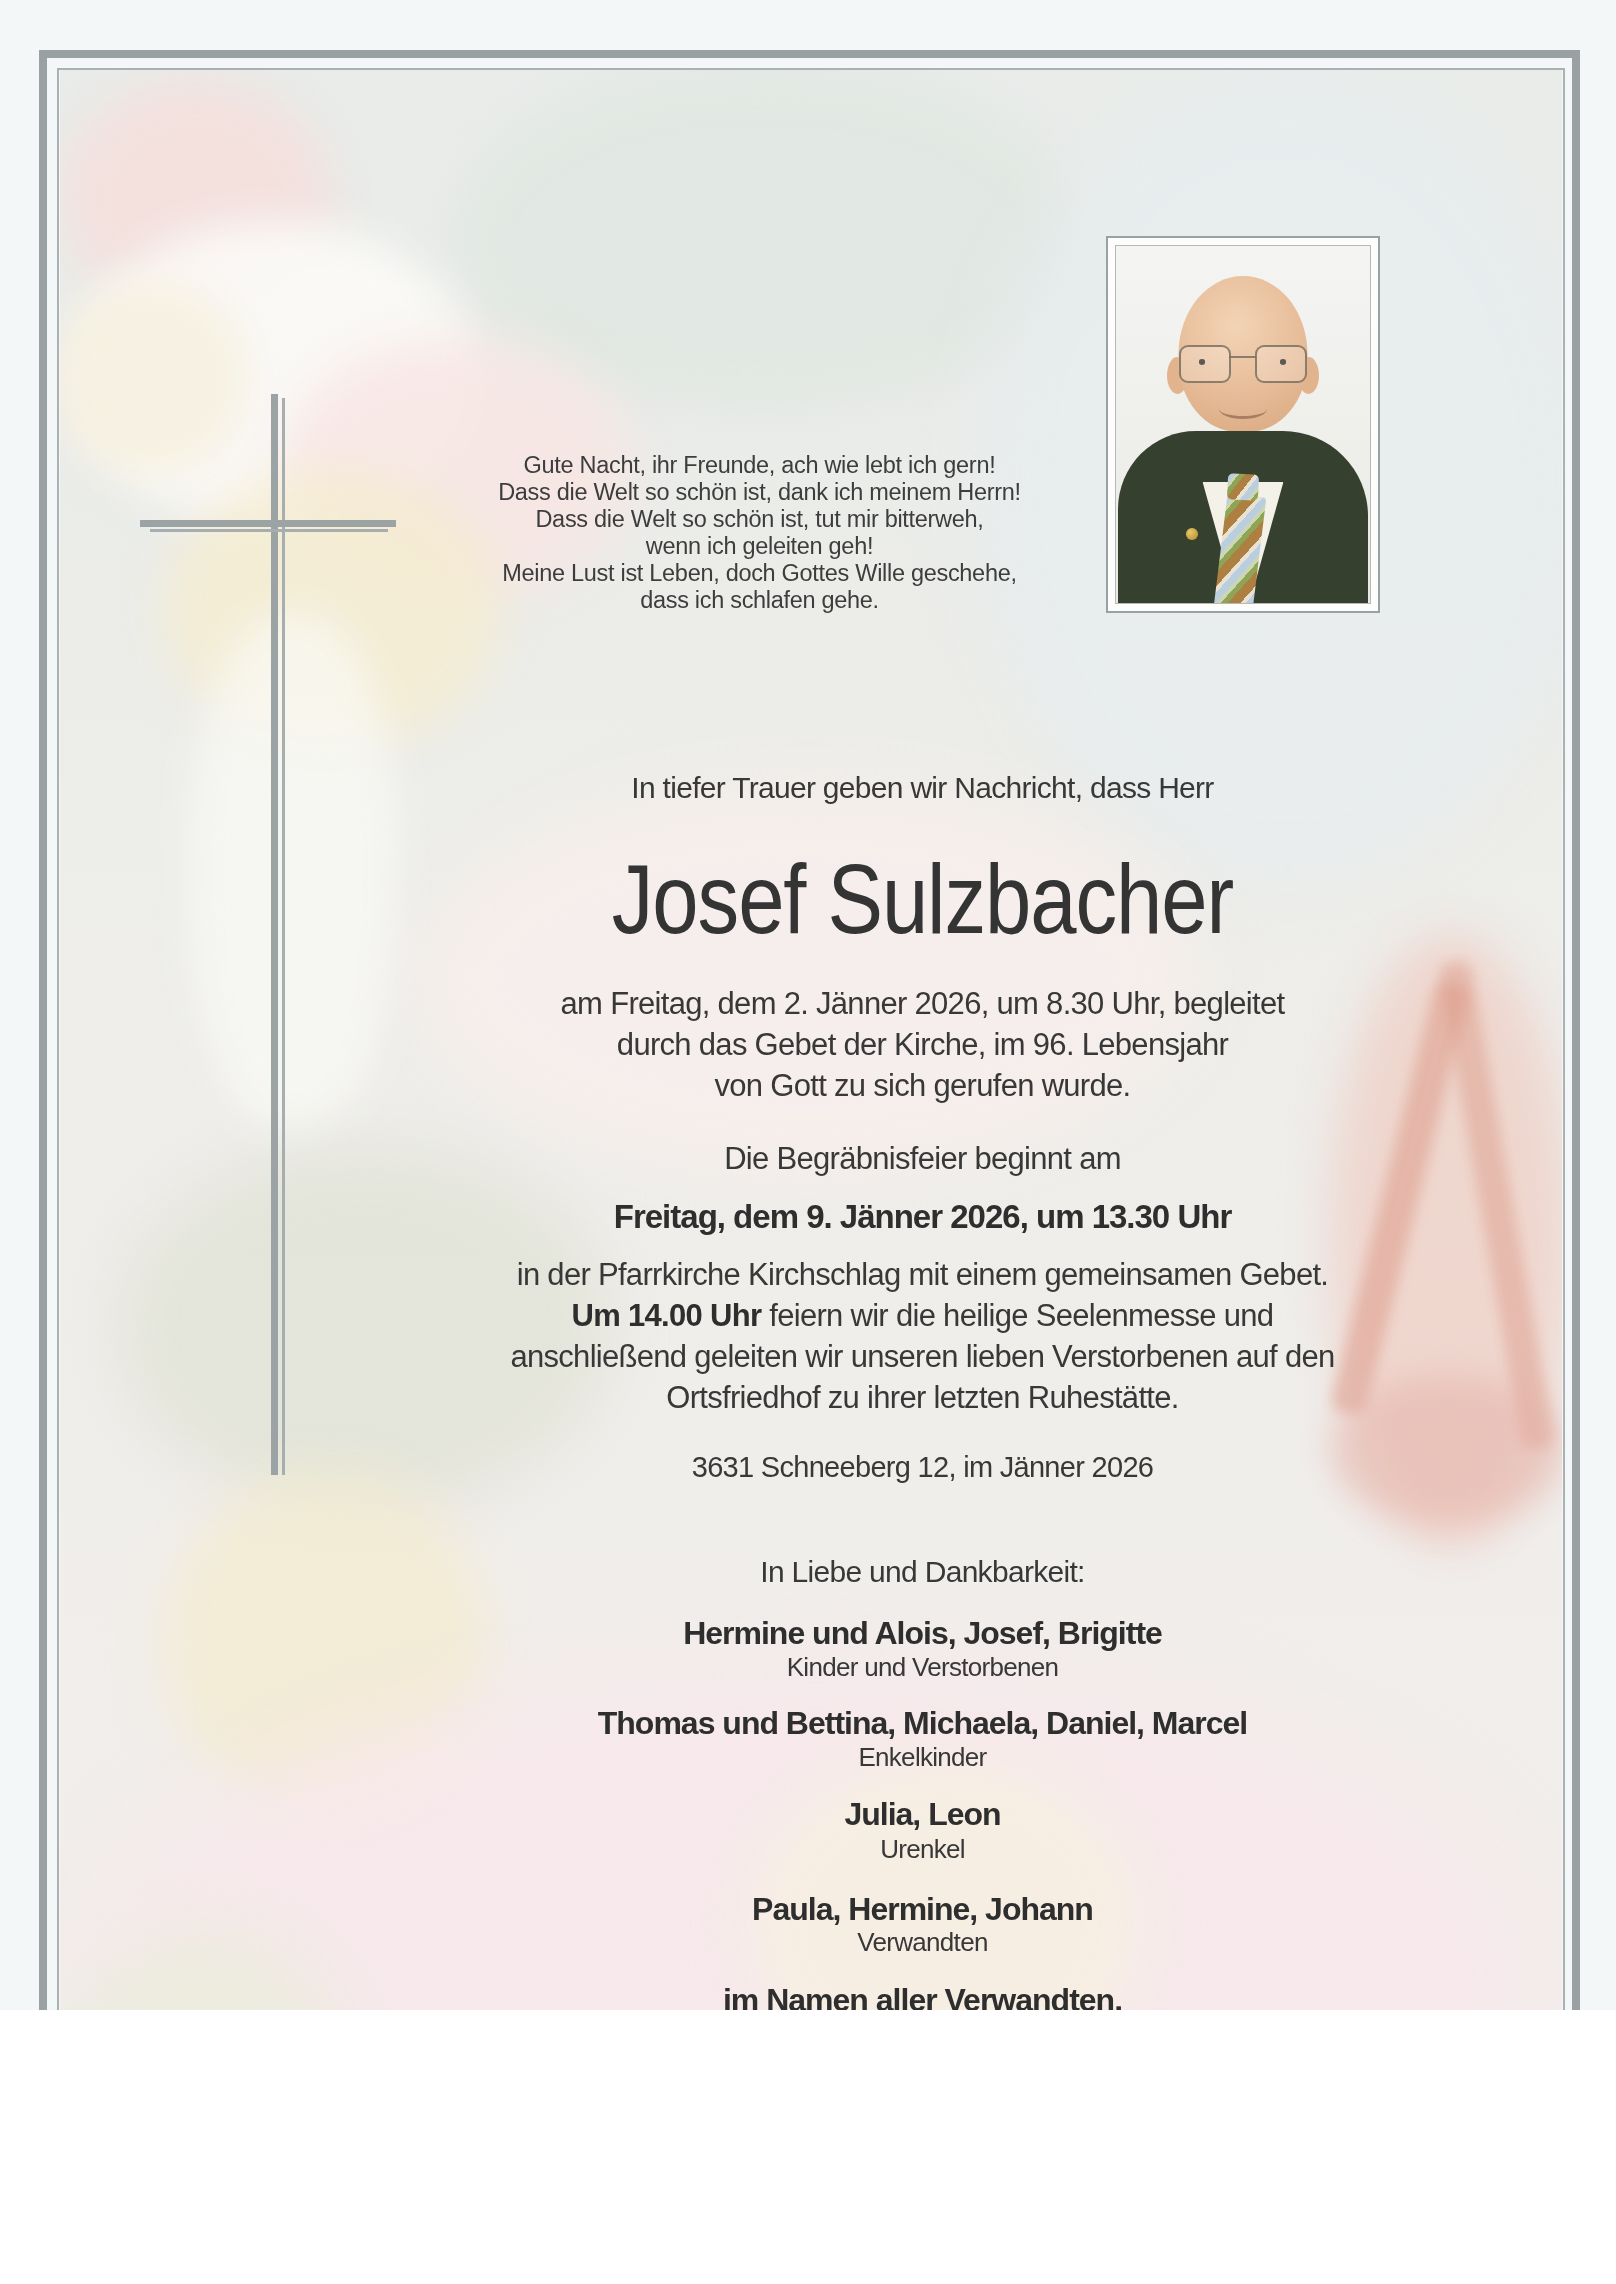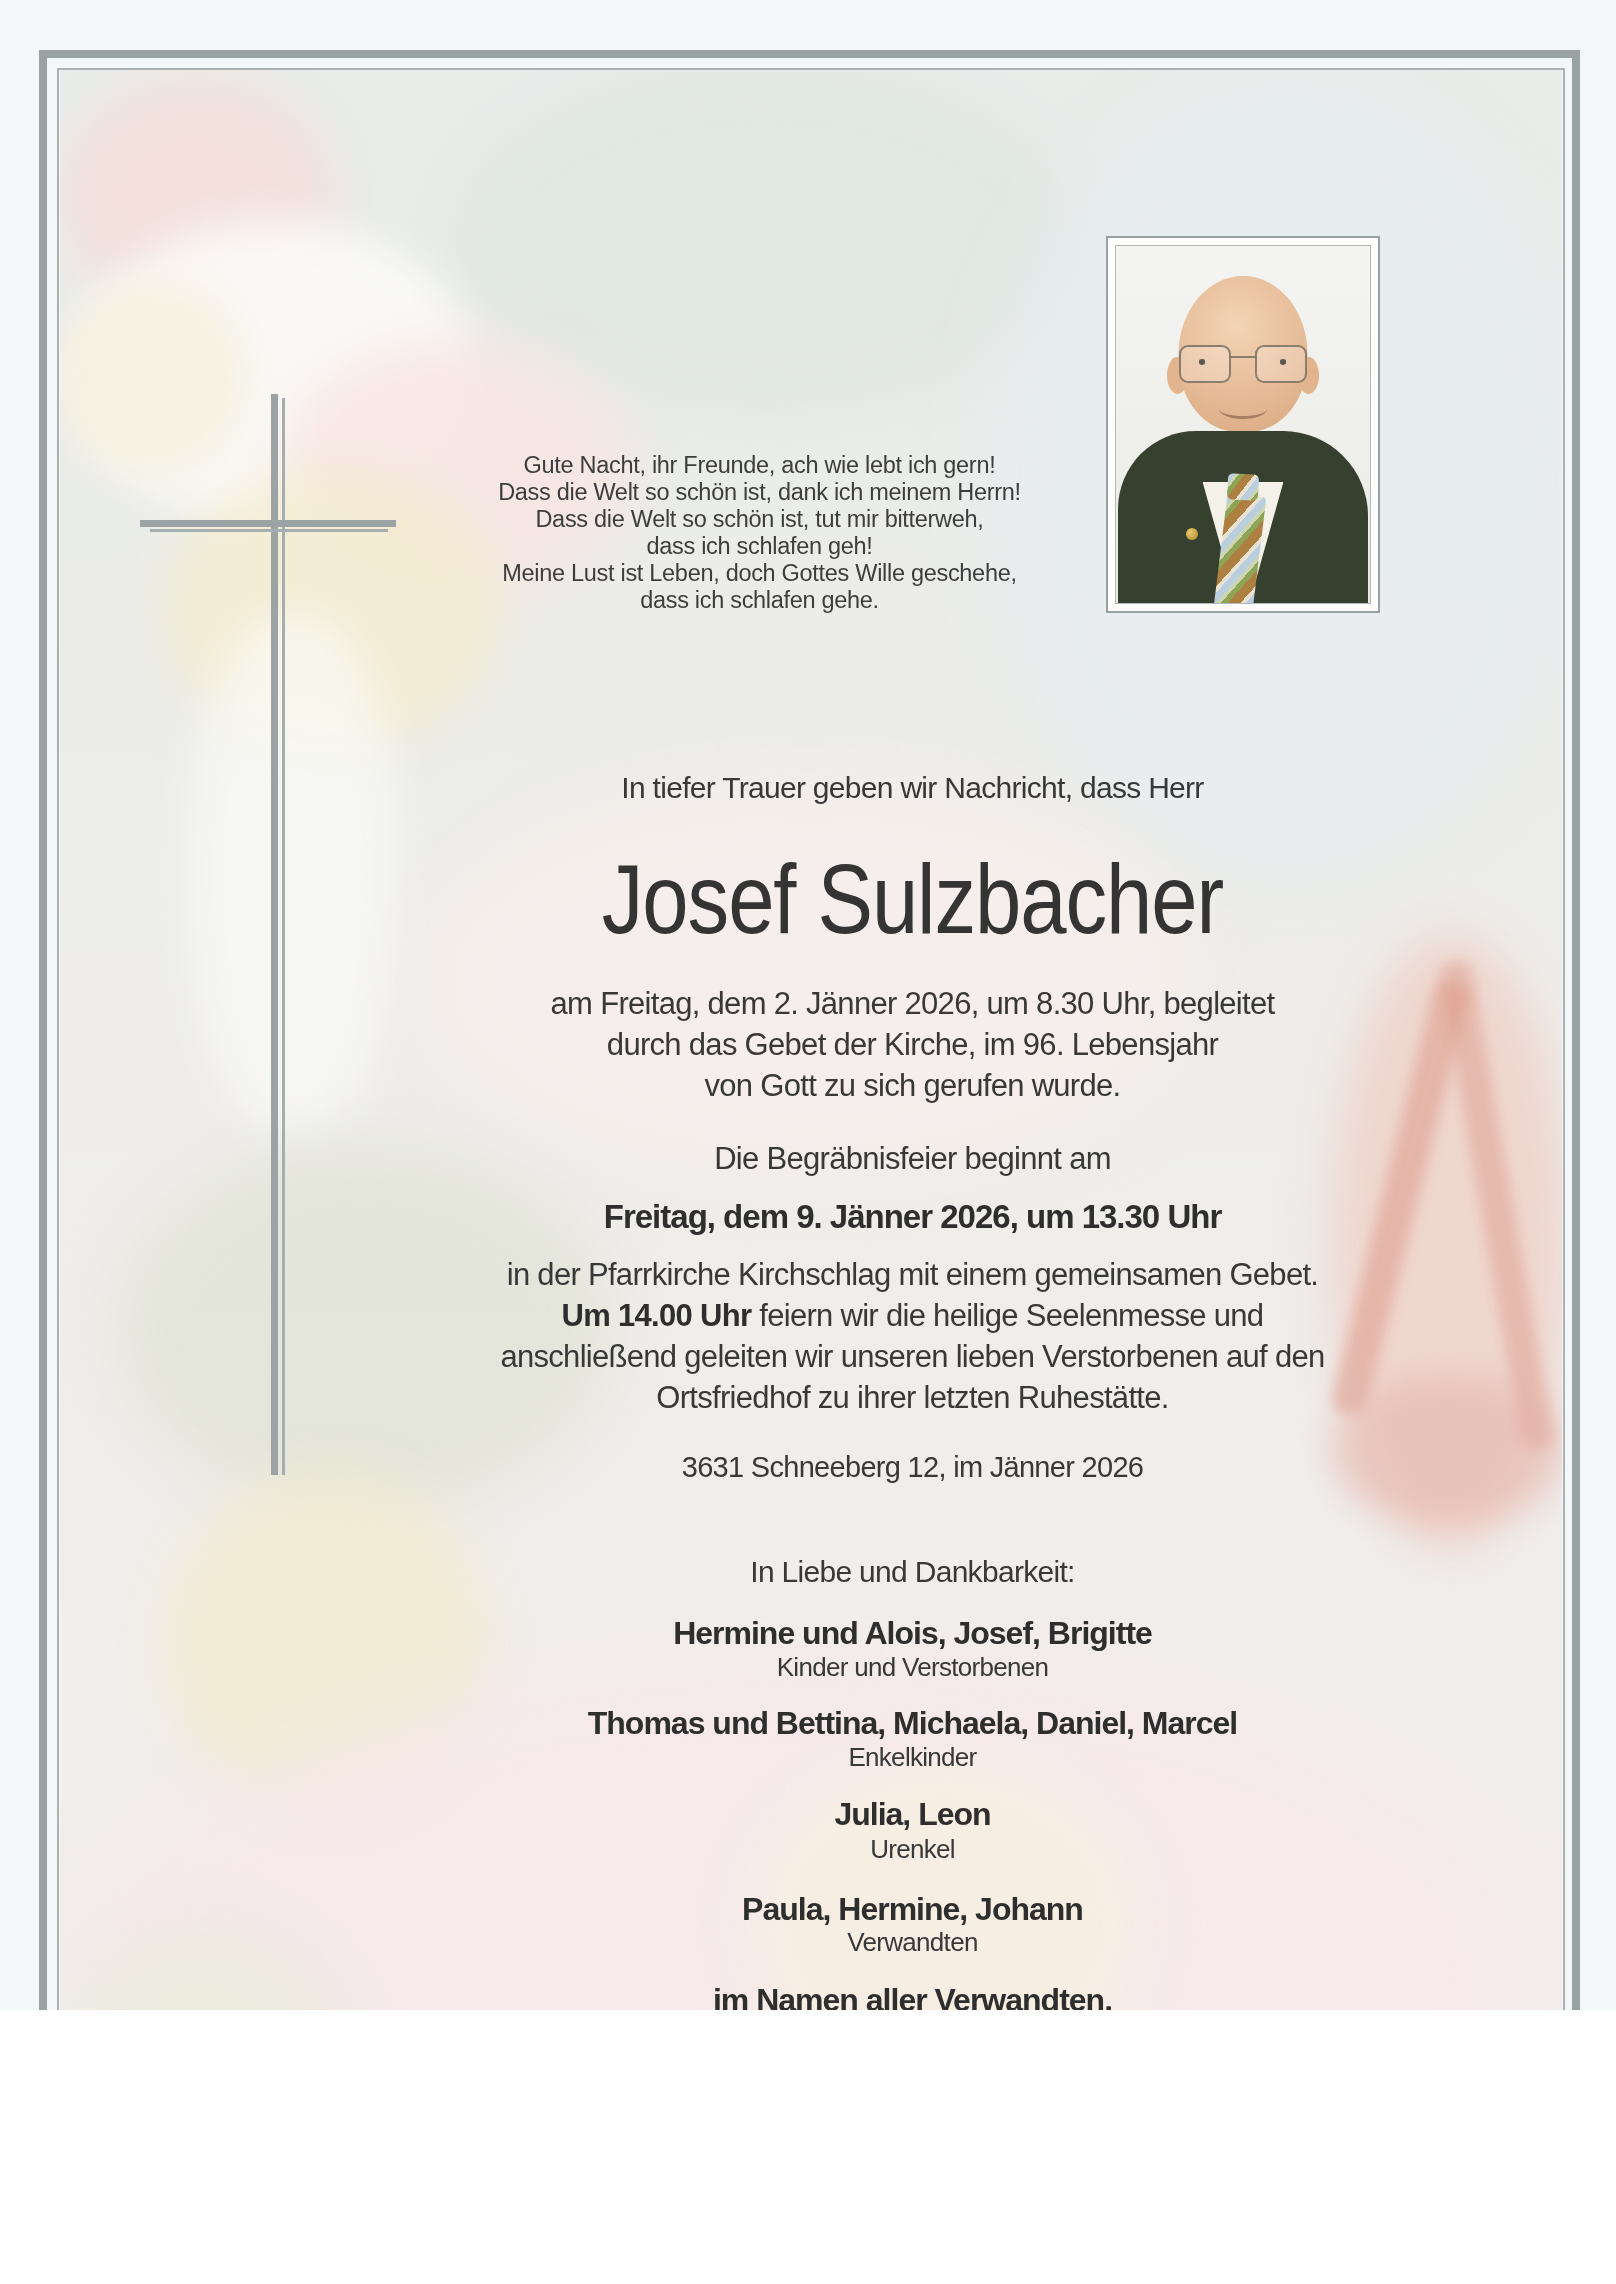--- a/index.html
+++ b/index.html
@@ -77,21 +77,21 @@
     background:repeating-linear-gradient(125deg,#b9cfe0 0 6.5px,#ccd6b4 6.5px 10.4px,#8fa556 10.4px 15.6px,#ad7f41 15.6px 25px,#e9e2d2 25px 29px);
   }
   .pin{position:absolute; left:70px; bottom:63px; width:11.7px; height:11.7px; border-radius:50%;
     background:radial-gradient(circle at 35% 35%,#e6c86a,#b08a2e);}
   
   .poem{
     position:absolute; left:274px; top:452px; width:971px; z-index:2;
     text-align:center; font-size:23.5px; line-height:27px; color:#3d3d3d;
     letter-spacing:-0.3px;
   }
-  .column{position:absolute; left:280px; top:0; width:1265px; height:100%; z-index:2;}
+  .column{position:absolute; left:290px; top:0; width:1265px; height:100%; z-index:2;}
   .tblock{position:absolute; left:0; right:0; text-align:center; white-space:nowrap; letter-spacing:-0.7px;}
   .intro{top:771px; font-size:30px;}
   .deceased{top:843px; font-size:98px; color:#343434;}
   .deceased span{display:inline-block; transform:scaleX(0.85); letter-spacing:-1.3px;}
   .para{font-size:31px; line-height:41px;}
   .death{top:983px;}
   .funeral-intro{top:1141px; font-size:31px;}
   .funeral-date{top:1198px; font-size:33px; font-weight:bold; color:#2e2e2e; letter-spacing:-1px;}
   .details{top:1254px;}
   .bold{font-weight:bold; color:#2e2e2e;margin-top:48px;}
@@ -163,21 +163,21 @@
       <div class="tie"></div>
       <div class="tie-knot"></div>
       <div class="pin"></div>
     </div>
   </div>
 
   <div class="poem">
     <div>Gute Nacht, ihr Freunde, ach wie lebt ich gern!</div>
     <div>Dass die Welt so schön ist, dank ich meinem Herrn!</div>
     <div>Dass die Welt so schön ist, tut mir bitterweh,</div>
-    <div>dass ich schlafen geh!</div>
+    <div>wenn ich geleiten geh!</div>
     <div>Meine Lust ist Leben, doch Gottes Wille geschehe,</div>
     <div>dass ich schlafen gehe.</div>
   </div>
 
   <div class="column">
     <div class="tblock intro">In tiefer Trauer geben wir Nachricht, dass Herr</div>
 
     <div class="tblock deceased"><span>Josef Sulzbacher</span></div>
 
     <div class="tblock death para">

